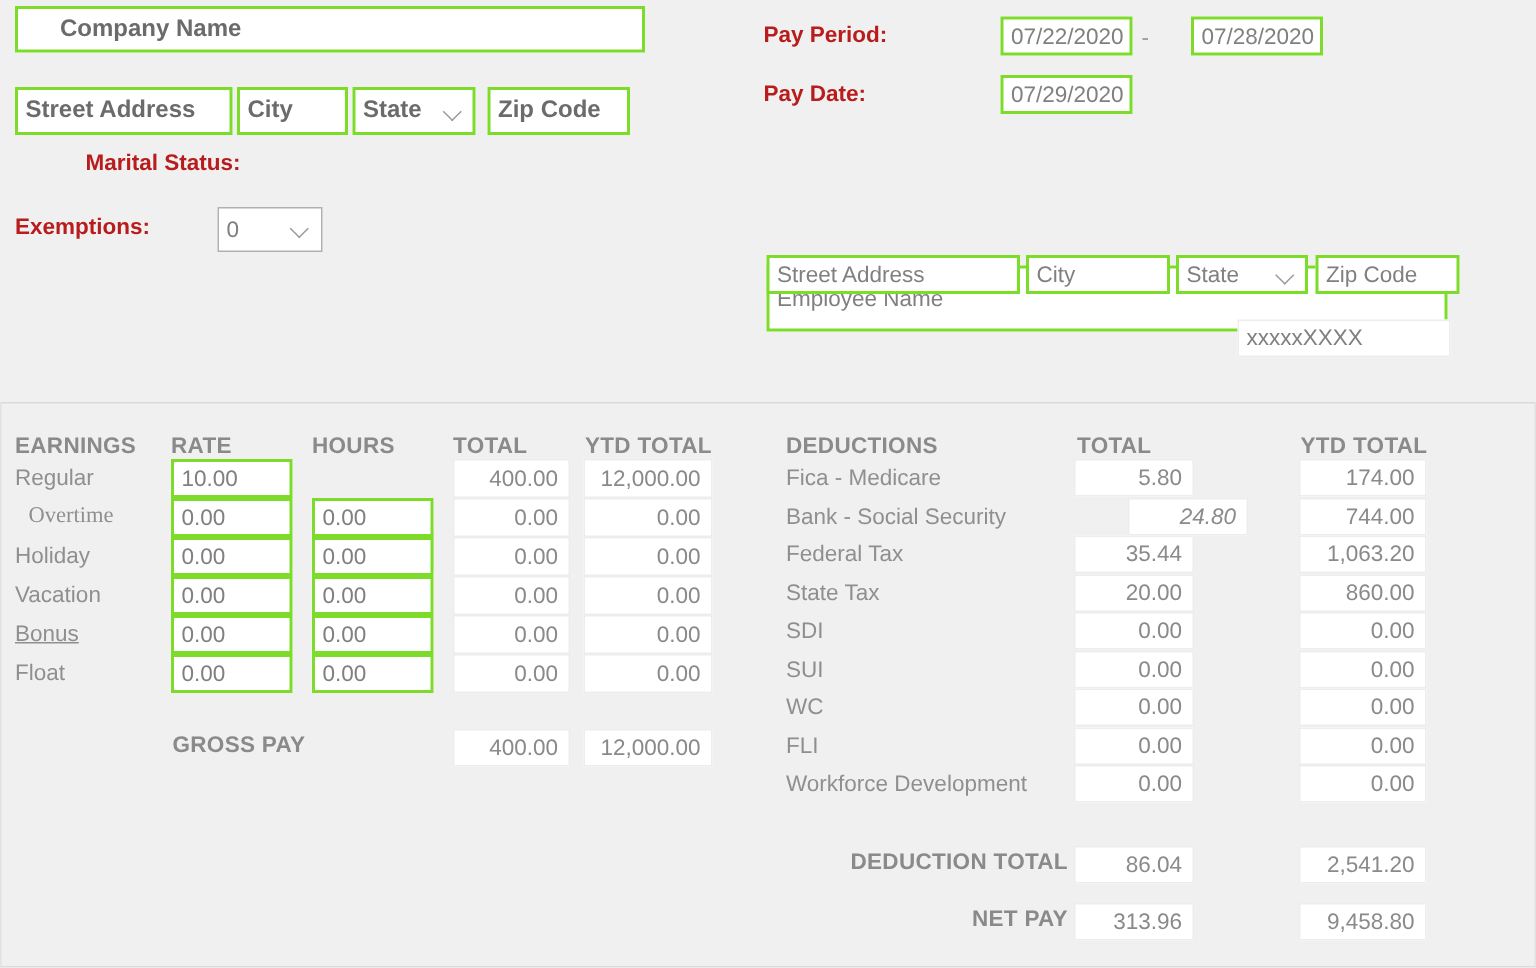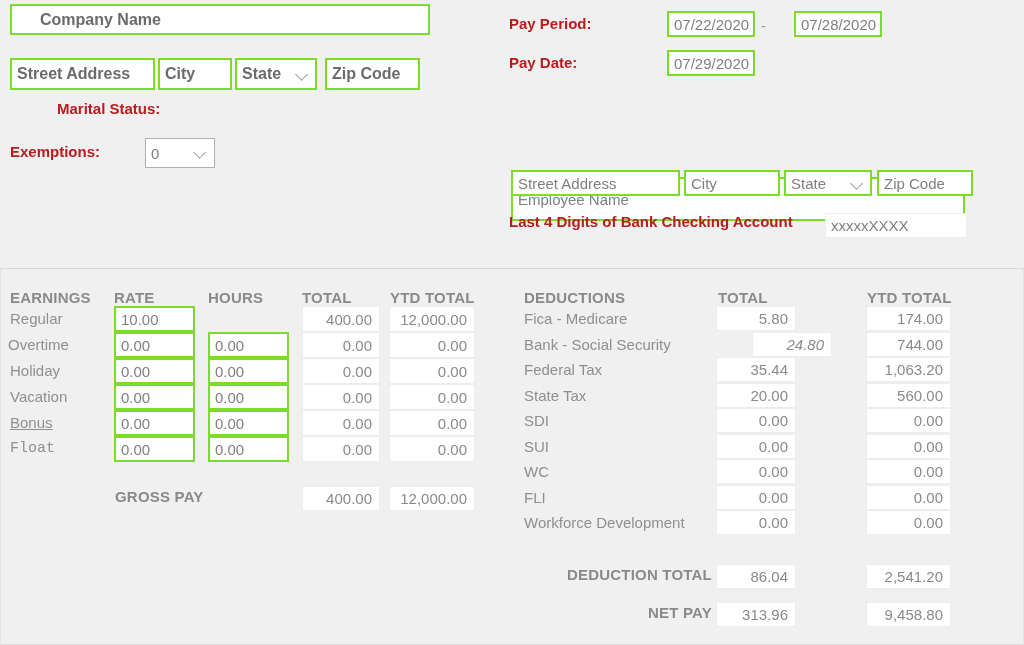--- a/index.html
+++ b/index.html
@@ -109,62 +109,61 @@
 
   <div class="fld" style="left:684px; top:170px; width:96px; height:26px;">City</div>
 
   <div class="fld" style="left:784px; top:170px; width:88px; height:26px;">
     <span>State</span>
     <span class="caret" style="right:9px; top:7px;"></span>
   </div>
 
   <div class="fld" style="left:877px; top:170px; width:96px; height:26px;">Zip Code</div>
 
-  <div class="lbl b" style="left:509px; top:214px;">Last 4 Digits of Bank Checking Account</div>
 
   <div class="fld plain" style="left:825px; top:213px; width:142px; height:25px;">xxxxxXXXX</div>
 
   <div class="divider" style="top:268px;"></div>
   <div class="divider" style="top:644px;"></div>
   <div class="edge-l"></div>
   <div class="edge-r"></div>
 
   <div class="lbl hdr" style="left:10px; top:290px;">EARNINGS</div>
   <div class="lbl hdr" style="left:114px; top:290px;">RATE</div>
   <div class="lbl hdr" style="left:208px; top:290px;">HOURS</div>
   <div class="lbl hdr" style="left:302px; top:290px;">TOTAL</div>
   <div class="lbl hdr" style="left:390px; top:290px;">YTD TOTAL</div>
 
   <div id="earnings-rows">
       <div class="lbl" style="left: 10px; top: 311px;">Regular</div>
       <div class="fld" style="left: 114px; top: 306px; width: 81px; height: 26px;">10.00</div>
       <div class="fld" style="left: 208px; top: 306px; width: 81px; height: 26px; margin-top: 48px;">40.00</div>
       <div class="fld plain num" style="left: 302px; top: 306px; width: 78px; height: 26px;">400.00</div>
       <div class="fld plain num" style="left: 389px; top: 306px; width: 86px; height: 26px;">12,000.00</div>
-      <div class="lbl" style="left: 8px; top: 337px;">Overtime</div>
+      <div class="lbl" style="left: 19px; top: 337px; font-family: Liberation Serif, serif;">Overtime</div>
       <div class="fld" style="left: 114px; top: 332px; width: 81px; height: 26px;">0.00</div>
       <div class="fld" style="left: 208px; top: 332px; width: 81px; height: 26px;">0.00</div>
       <div class="fld plain num" style="left: 302px; top: 332px; width: 78px; height: 26px;">0.00</div>
       <div class="fld plain num" style="left: 389px; top: 332px; width: 86px; height: 26px;">0.00</div>
       <div class="lbl" style="left: 10px; top: 363px;">Holiday</div>
       <div class="fld" style="left: 114px; top: 358px; width: 81px; height: 26px;">0.00</div>
       <div class="fld" style="left: 208px; top: 358px; width: 81px; height: 26px;">0.00</div>
       <div class="fld plain num" style="left: 302px; top: 358px; width: 78px; height: 26px;">0.00</div>
       <div class="fld plain num" style="left: 389px; top: 358px; width: 86px; height: 26px;">0.00</div>
       <div class="lbl" style="left: 10px; top: 389px;">Vacation</div>
       <div class="fld" style="left: 114px; top: 384px; width: 81px; height: 26px;">0.00</div>
       <div class="fld" style="left: 208px; top: 384px; width: 81px; height: 26px;">0.00</div>
       <div class="fld plain num" style="left: 302px; top: 384px; width: 78px; height: 26px;">0.00</div>
       <div class="fld plain num" style="left: 389px; top: 384px; width: 86px; height: 26px;">0.00</div>
       <div class="lbl" style="left: 10px; top: 415px; text-decoration: underline;">Bonus</div>
       <div class="fld" style="left: 114px; top: 410px; width: 81px; height: 26px;">0.00</div>
       <div class="fld" style="left: 208px; top: 410px; width: 81px; height: 26px;">0.00</div>
       <div class="fld plain num" style="left: 302px; top: 410px; width: 78px; height: 26px;">0.00</div>
       <div class="fld plain num" style="left: 389px; top: 410px; width: 86px; height: 26px;">0.00</div>
-      <div class="lbl" style="left: 10px; top: 441px; font-family: Liberation Mono, monospace;">Float</div>
+      <div class="lbl" style="left: 10px; top: 441px;">Float</div>
       <div class="fld" style="left: 114px; top: 436px; width: 81px; height: 26px;">0.00</div>
       <div class="fld" style="left: 208px; top: 436px; width: 81px; height: 26px;">0.00</div>
       <div class="fld plain num" style="left: 302px; top: 436px; width: 78px; height: 26px;">0.00</div>
       <div class="fld plain num" style="left: 389px; top: 436px; width: 86px; height: 26px;">0.00</div>
     </div>
 
   <div class="lbl hdr" style="left:115px; top:489px;">GROSS PAY</div>
   <div class="fld plain num" style="left:302px; top:486px; width:78px; height:25px;">400.00</div>
   <div class="fld plain num" style="left:389px; top:486px; width:86px; height:25px;">12,000.00</div>
 
@@ -177,21 +176,21 @@
       <div class="fld plain num" style="left: 716px; top: 306px; width: 80px; height: 25px;">5.80</div>
       <div class="fld plain num" style="left: 866px; top: 306px; width: 85px; height: 25px;">174.00</div>
       <div class="lbl" style="left: 524px; top: 337px;">Bank - Social Security</div>
       <div class="fld plain num" style="left: 752px; top: 332px; width: 80px; height: 25px; font-style: italic;">24.80</div>
       <div class="fld plain num" style="left: 866px; top: 332px; width: 85px; height: 25px;">744.00</div>
       <div class="lbl" style="left: 524px; top: 362px;">Federal Tax</div>
       <div class="fld plain num" style="left: 716px; top: 357px; width: 80px; height: 25px;">35.44</div>
       <div class="fld plain num" style="left: 866px; top: 357px; width: 85px; height: 25px;">1,063.20</div>
       <div class="lbl" style="left: 524px; top: 388px;">State Tax</div>
       <div class="fld plain num" style="left: 716px; top: 383px; width: 80px; height: 25px;">20.00</div>
-      <div class="fld plain num" style="left: 866px; top: 383px; width: 85px; height: 25px;">560.00</div>
+      <div class="fld plain num" style="left: 866px; top: 383px; width: 85px; height: 25px;">860.00</div>
       <div class="lbl" style="left: 524px; top: 413px;">SDI</div>
       <div class="fld plain num" style="left: 716px; top: 408px; width: 80px; height: 25px;">0.00</div>
       <div class="fld plain num" style="left: 866px; top: 408px; width: 85px; height: 25px;">0.00</div>
       <div class="lbl" style="left: 524px; top: 439px;">SUI</div>
       <div class="fld plain num" style="left: 716px; top: 434px; width: 80px; height: 25px;">0.00</div>
       <div class="fld plain num" style="left: 866px; top: 434px; width: 85px; height: 25px;">0.00</div>
       <div class="lbl" style="left: 524px; top: 464px;">WC</div>
       <div class="fld plain num" style="left: 716px; top: 459px; width: 80px; height: 25px;">0.00</div>
       <div class="fld plain num" style="left: 866px; top: 459px; width: 85px; height: 25px;">0.00</div>
       <div class="lbl" style="left: 524px; top: 490px;">FLI</div>

